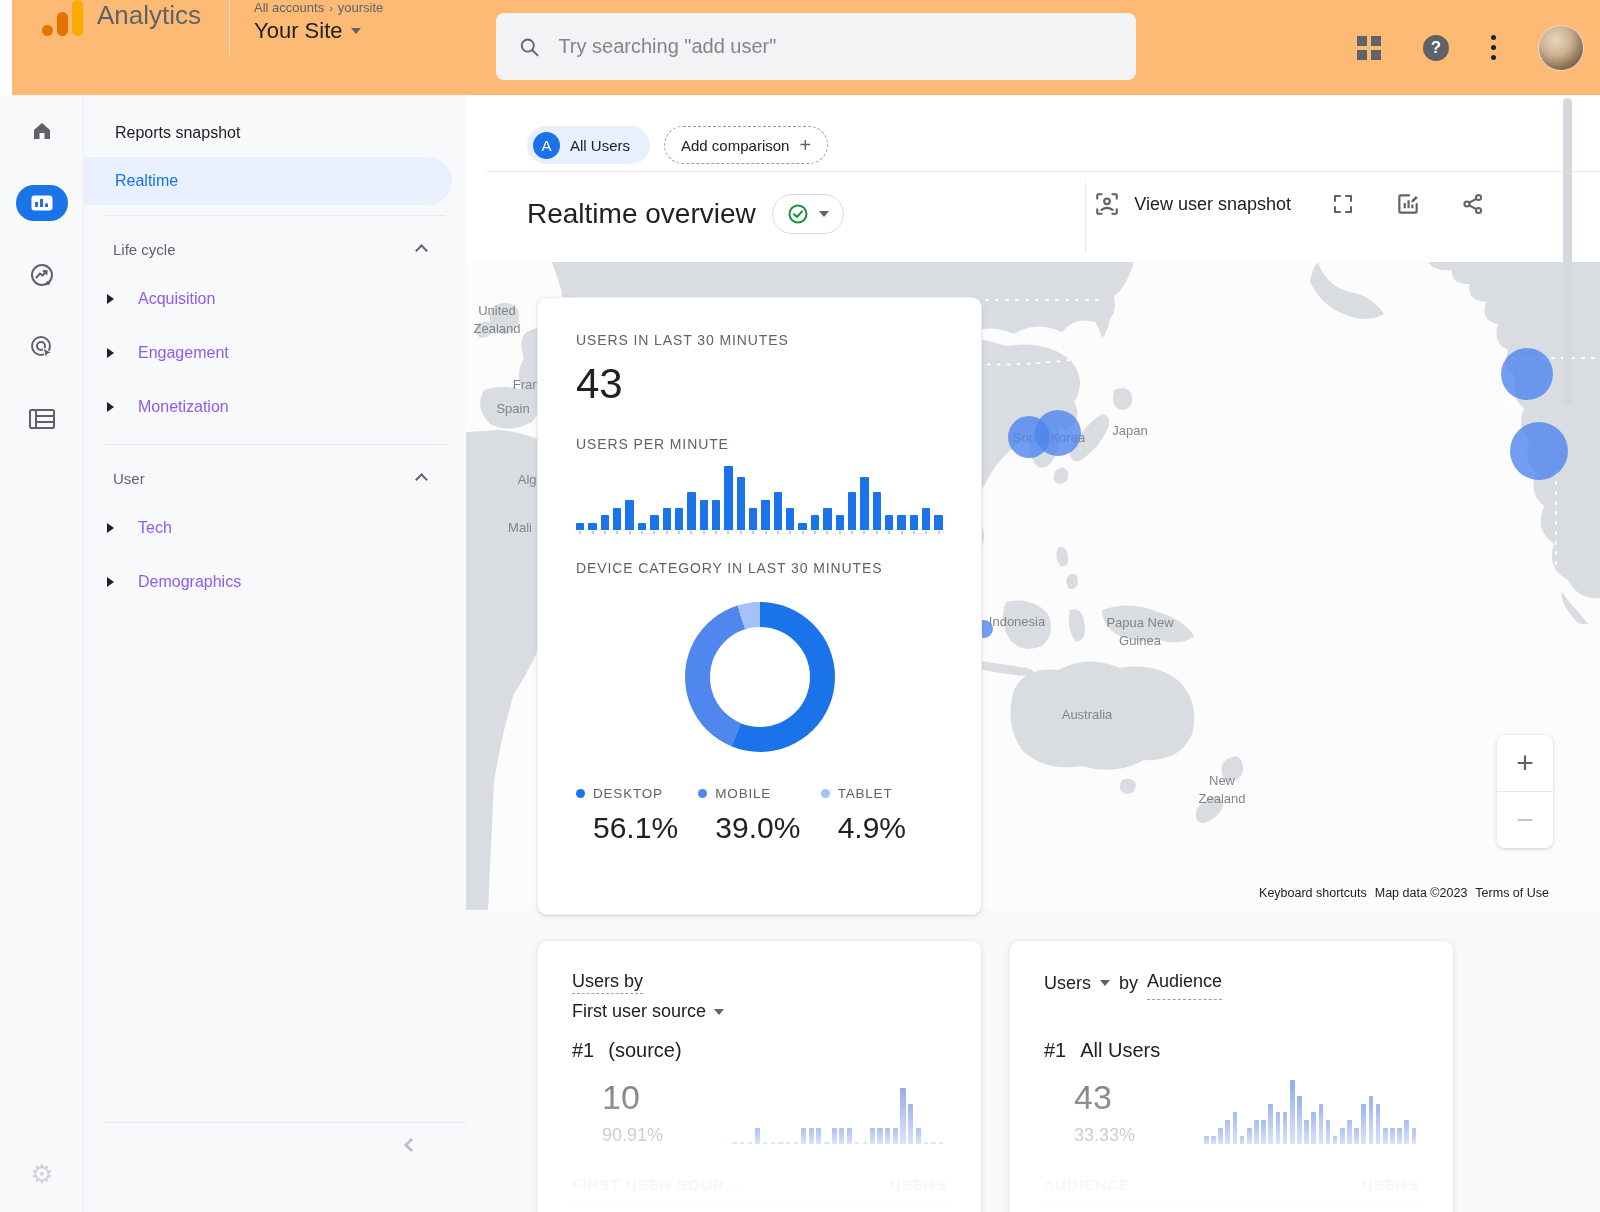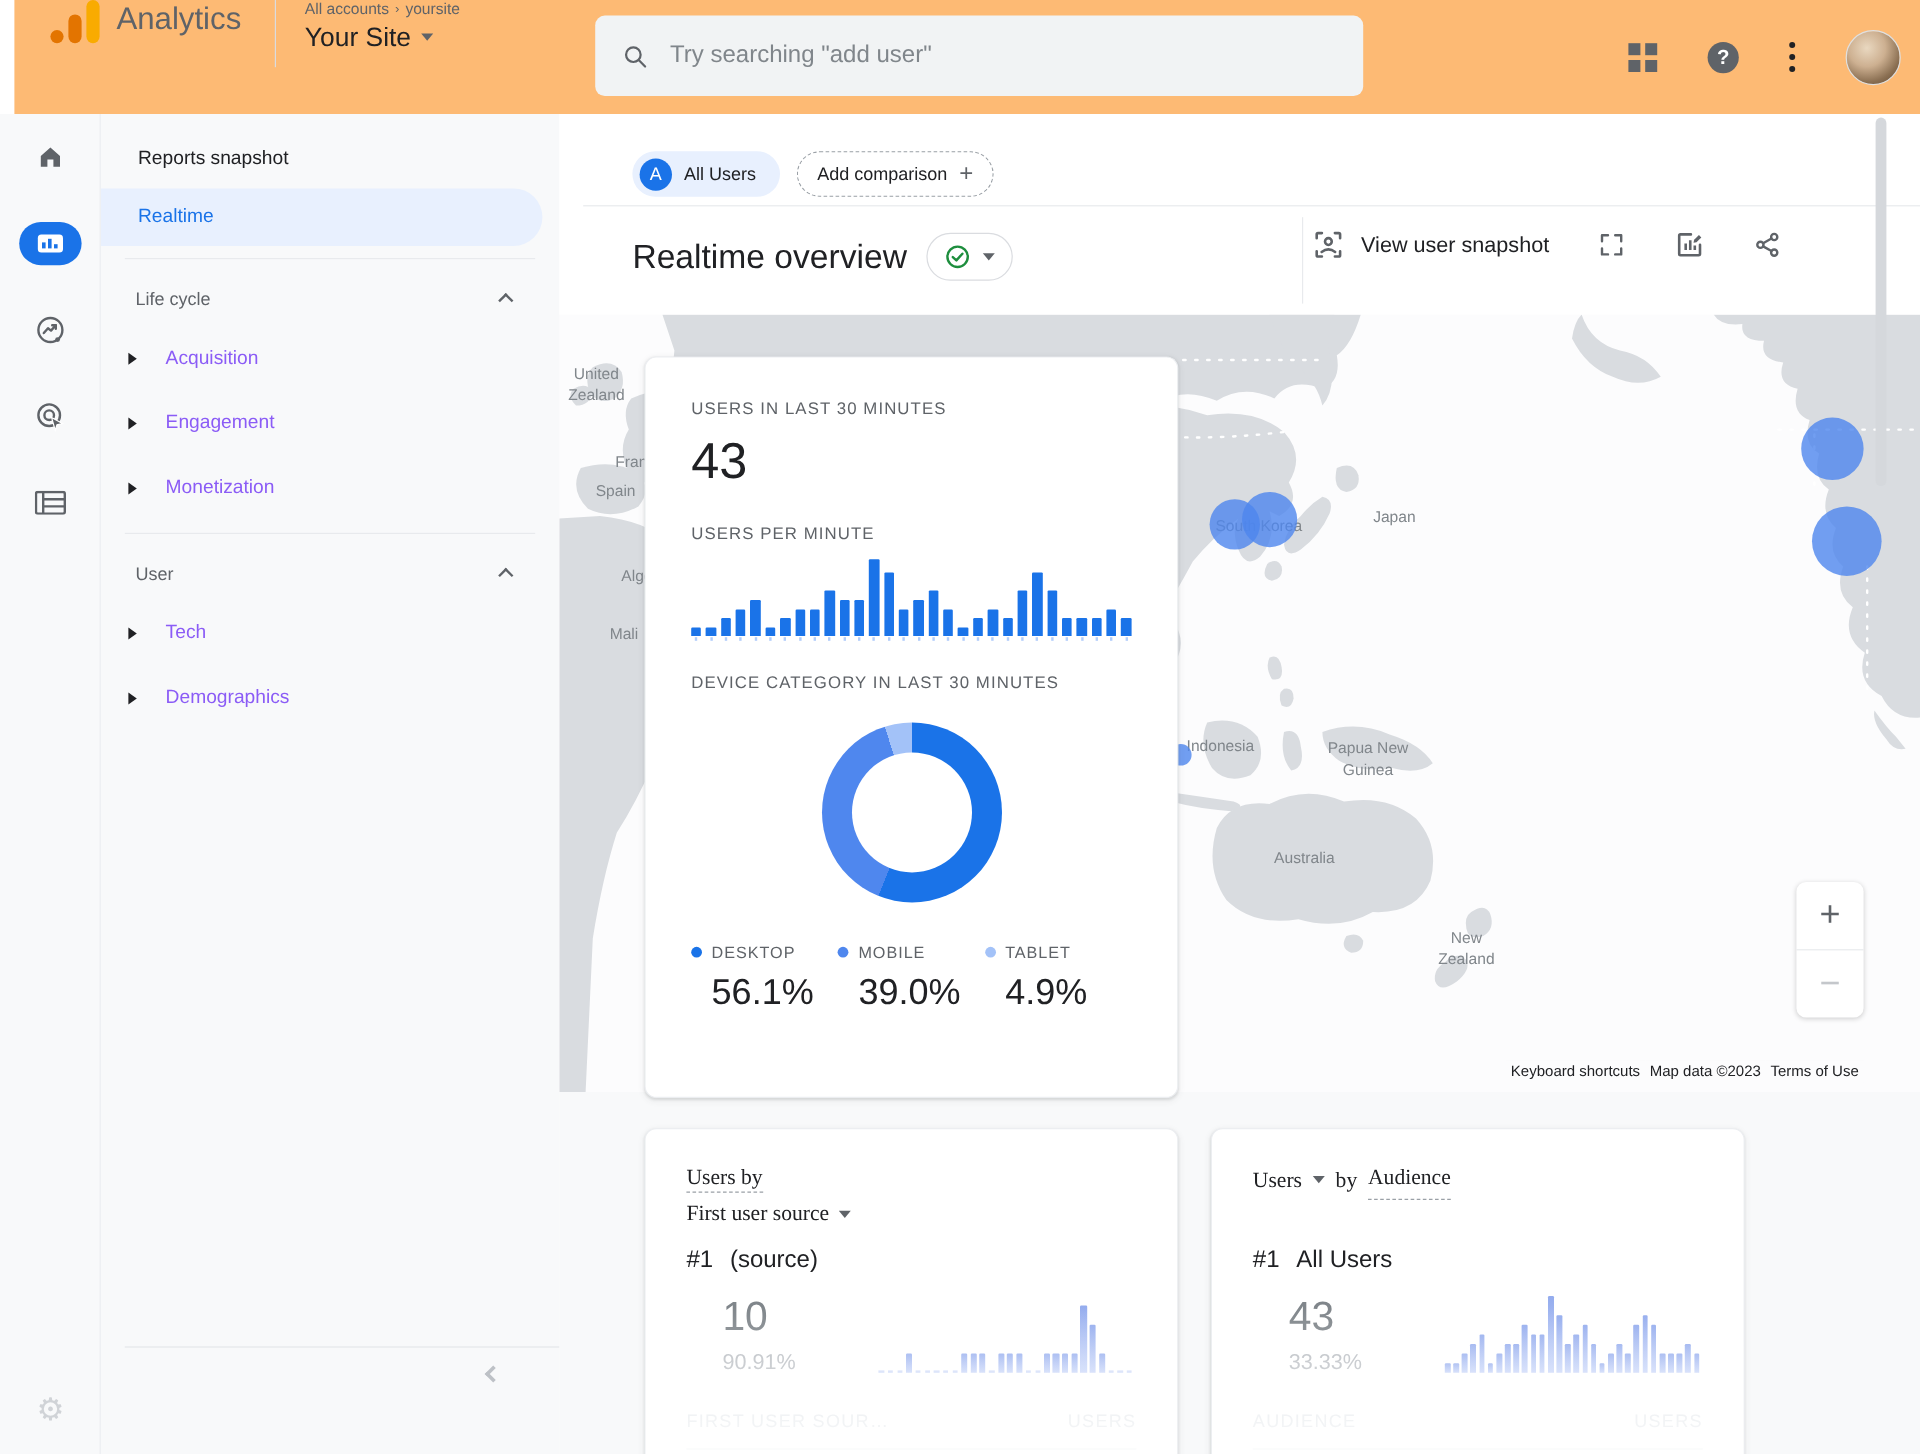--- a/index.html
+++ b/index.html
@@ -100,21 +100,21 @@
   .legend-col { flex:1; }
   .legend-head { display:flex; align-items:center; gap:8px; font-size:13.5px; color:#5f6368; letter-spacing:0.8px; white-space:nowrap; }
   .legend-dot { width:9px; height:9px; border-radius:50%; flex:none; }
   .legend-val { font-size:30px; color:#202124; margin:10px 0 0 17px; }
 
   
   .mini-card { position:absolute; top:940px; width:445px; height:330px; z-index:6; padding:26px 34px 0 34px; overflow:hidden; }
   .mini-card::after { content:""; position:absolute; left:0; top:45%; width:100%; height:55%; background:linear-gradient(180deg, rgba(255,255,255,0) 0%, rgba(255,255,255,0.75) 70%, rgba(255,255,255,0.9) 100%); pointer-events:none; }
   .mini-left { left:537px; }
   .mini-right { left:1009px; }
-  .card-title-block { min-height:64px; font-size:18px; color:#202124; line-height:1.65;font-family:Liberation Serif, serif; }
+  .card-title-block { min-height:64px; font-size:18px; color:#202124; line-height:1.65; }
   .dashed-u { border-bottom:1px dashed #9aa0a6; padding-bottom:2px; cursor:pointer; }
   .dim-row { display:flex; align-items:center; gap:8px; cursor:pointer; }
   .title-inline { display:flex; align-items:center; gap:9px; cursor:pointer; }
   .rank-row { font-size:20px; color:#202124; font-weight:500; margin-top:8px; display:flex; gap:14px; }
   .value-spark-row { display:flex; margin-top:16px; }
   .value-block { margin-left:30px; width:130px; }
   .mini-num { font-size:34px; color:#80868b; }
   .mini-pct { font-size:18px; color:#b7bbc0; margin-top:8px; }
   .spark { display:flex; align-items:stretch; gap:2.5px; height:64px; width:212px; margin-top:2px; }
   .spark .slot { flex:1; display:flex; flex-direction:column; justify-content:flex-end; align-items:center; }
@@ -174,21 +174,21 @@
       </g>
     </svg>
     <div id="map-labels">
         <div class="map-label" style="left: 31px; top: 58px;">United
 Zealand</div>
         <div class="map-label" style="left: 67px; top: 123px;">France</div>
         <div class="map-label" style="left: 47px; top: 147px;">Spain</div>
         <div class="map-label" style="left: 72px; top: 218px;">Algeria</div>
         <div class="map-label" style="left: 54px; top: 266px;">Mali</div>
         <div class="map-label" style="left: 583px; top: 176px;">South Korea</div>
-        <div class="map-label" style="left: 696px; top: 169px;">Japan</div>
+        <div class="map-label" style="left: 664px; top: 169px;">Japan</div>
         <div class="map-label" style="left: 551px; top: 360px;">Indonesia</div>
         <div class="map-label" style="left: 674px; top: 370px;">Papua New
 Guinea</div>
         <div class="map-label" style="left: 621px; top: 453px;">Australia</div>
         <div class="map-label" style="left: 756px; top: 528px;">New
 Zealand</div>
       </div>
     <div id="map-markers">
         <div class="map-marker" style="left: 542px; top: 154px; width: 42px; height: 42px;"></div>
         <div class="map-marker" style="left: 569px; top: 148px; width: 46px; height: 46px;"></div>

